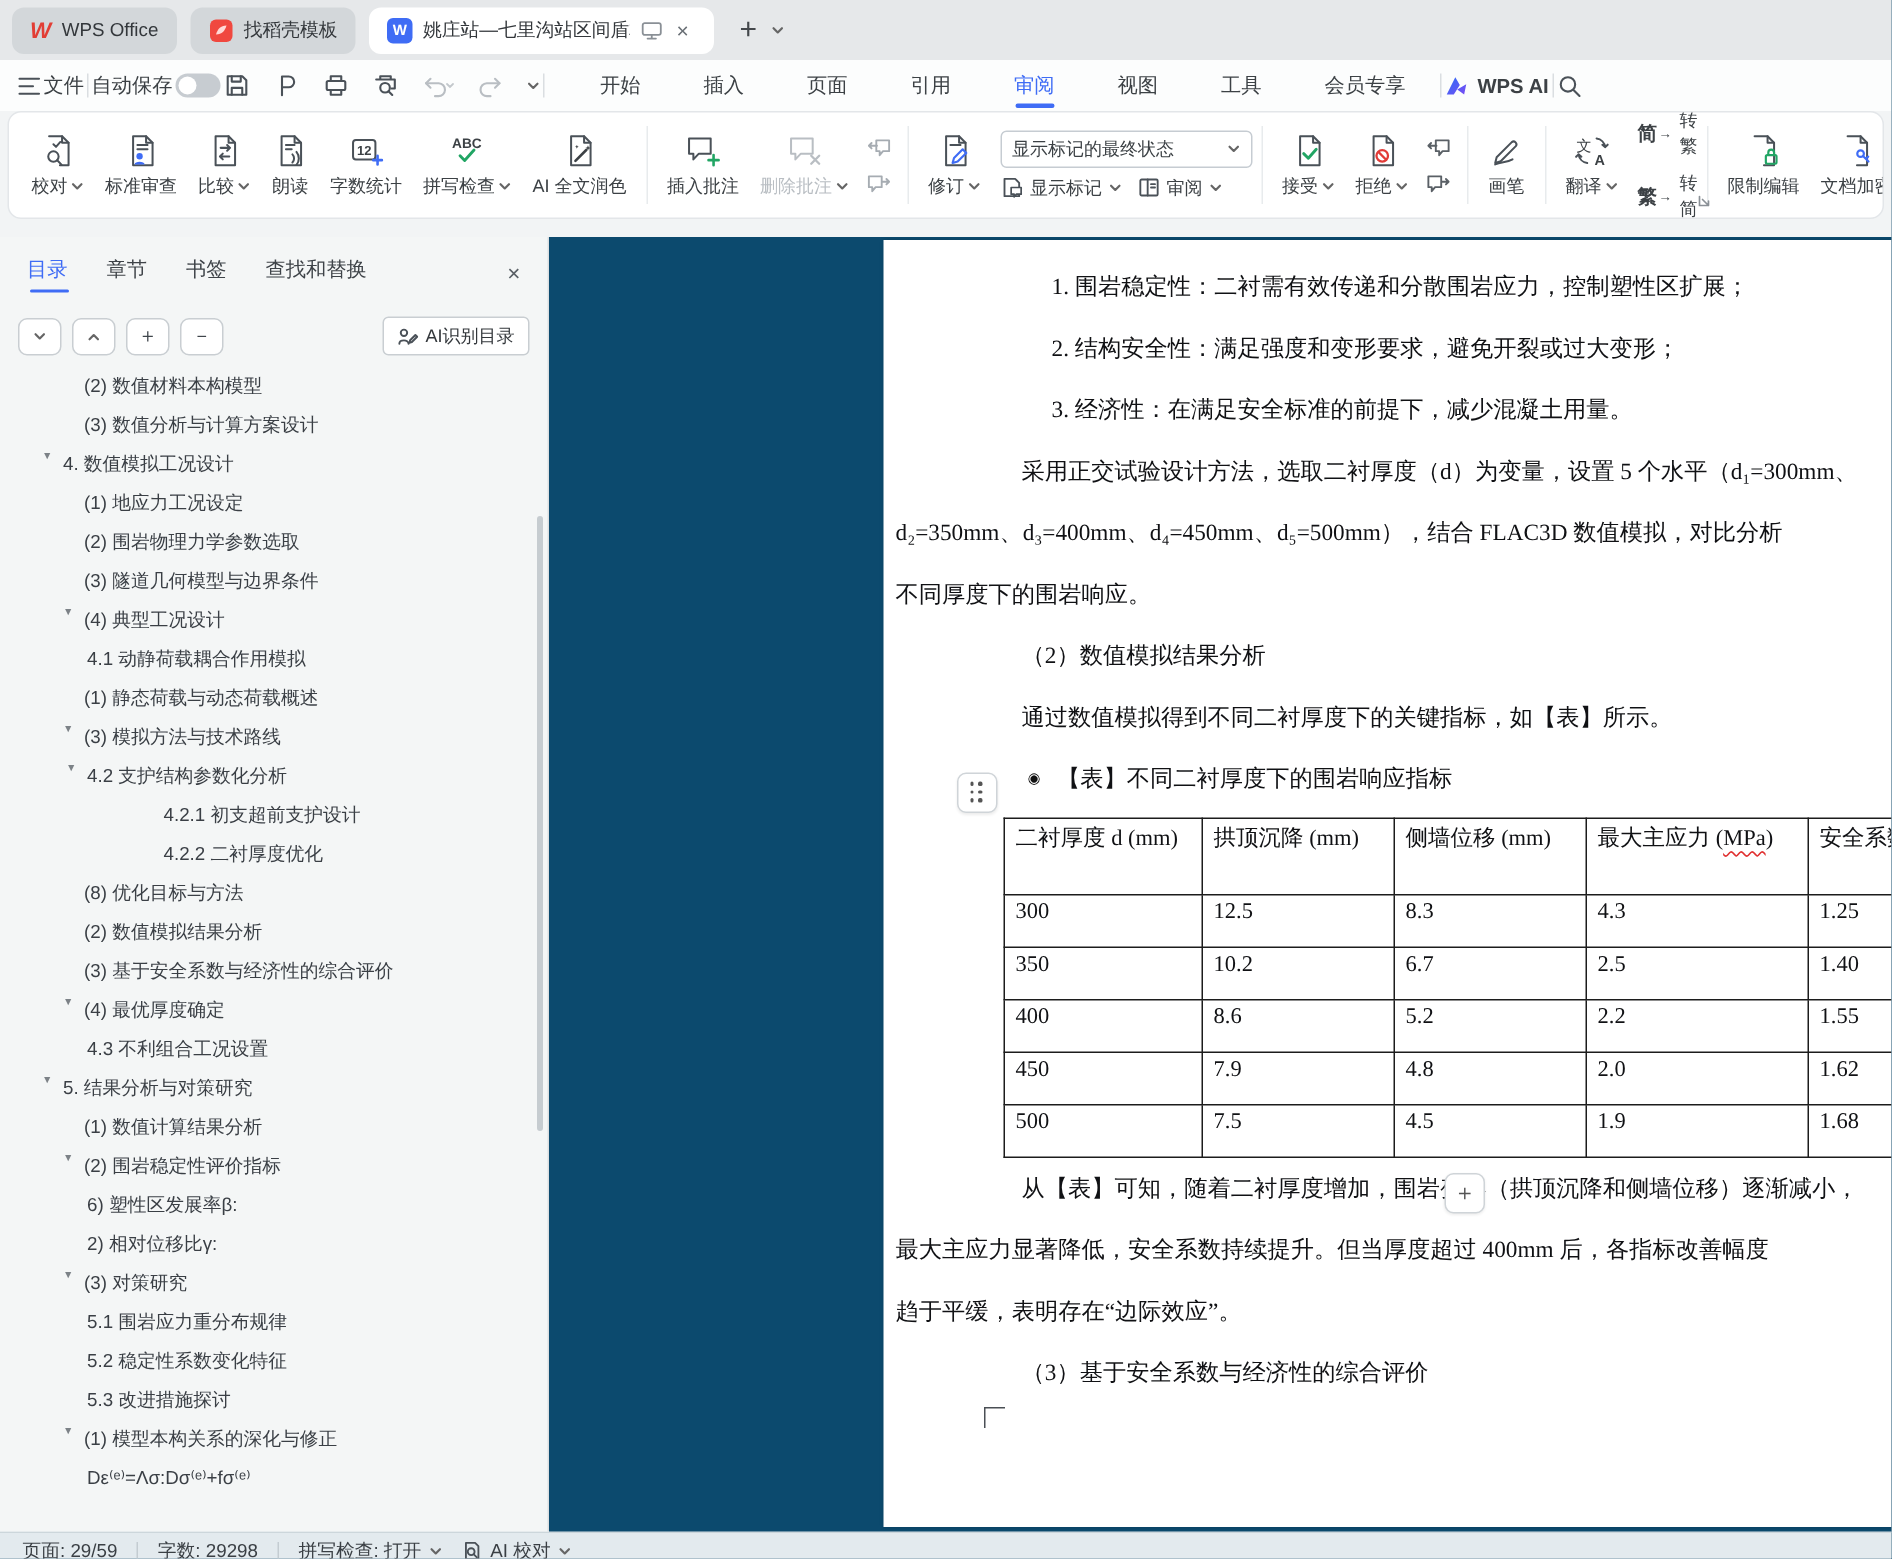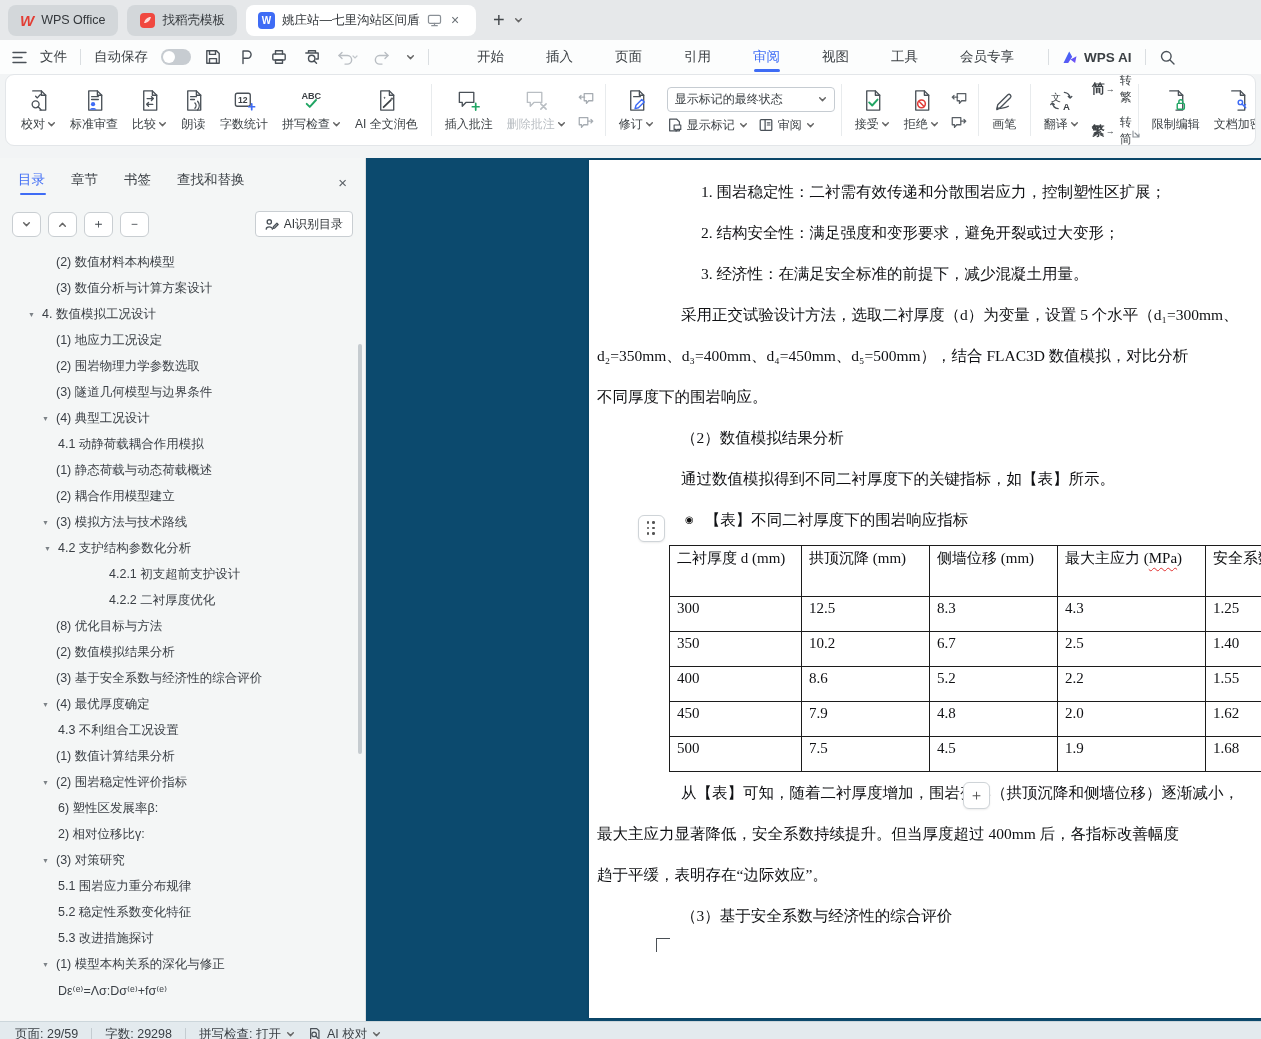--- a/index.html
+++ b/index.html
@@ -17,21 +17,21 @@
        padding:0 12px;font-size:12.5px;color:#33373b;}
   .tab.active{background:#fff;width:206px;}
   .tab .wpslogo{font-weight:800;font-style:italic;color:#e23e35;font-size:15px;}
   .doc-ic{width:17px;height:17px;border-radius:4px;background:#3f6cf5;color:#fff;font-size:10px;
           font-weight:700;display:flex;align-items:center;justify-content:center;flex:0 0 auto}
   .tab-label{white-space:nowrap;overflow:hidden;max-width:138px;}
   .tab-x{color:#6a7076;font-size:14px;margin-left:2px}
   .plus{font-size:20px;color:#44484c;margin-left:8px;line-height:1}
 
   
-  .menubar{height:34px;background:#fcfdfd;display:flex;align-items:center;padding:0 12px;gap:13px;font-size:13.5px;text-align:center;}
+  .menubar{height:34px;background:#fcfdfd;display:flex;align-items:center;padding:0 12px;gap:2px;font-size:13.5px;text-align:center;}
   .msep{width:1px;height:16px;background:#dadee1}
   .toggle{width:30px;height:16px;border-radius:9px;background:#c7ccd1;position:relative;flex:0 0 auto}
   .toggle::after{content:"";position:absolute;left:2px;top:2px;width:12px;height:12px;border-radius:50%;background:#fff}
   .qicons{display:flex;align-items:center;gap:15px}
   .menus{display:flex;align-items:center;gap:0;margin-left:14px}
   .menu-item{padding:0 21px;height:34px;display:flex;align-items:center;position:relative;cursor:default}
   .menu-item.active{color:#3f6cf5;}
   .menu-item.active::after{content:"";position:absolute;left:50%;transform:translateX(-50%);bottom:2px;width:26px;height:3px;border-radius:2px;background:#3f6cf5}
   .wpsai{display:flex;align-items:center;gap:6px;font-weight:600}
 
@@ -62,21 +62,21 @@
   .side-tab{position:relative;padding-bottom:6px}
   .side-tab.active{color:#3f6cf5}
   .side-tab.active::after{content:"";position:absolute;left:2px;bottom:0;width:26px;height:2.5px;background:#3f6cf5;border-radius:2px}
   .side-x{margin-left:auto;color:#5a6066;font-size:15px;padding-bottom:4px}
   .side-tools{display:flex;align-items:center;gap:7px;padding:8px 12px 4px}
   .tbtn{width:27px;height:23px;background:#fff;border:1px solid #c9ced2;border-radius:6px;display:flex;
         align-items:center;justify-content:center;color:#3f454b;font-size:13px}
   .aibtn{margin-left:auto;background:#fff;border:1px solid #c9ced2;border-radius:4px;height:24px;
          display:flex;align-items:center;gap:5px;padding:0 9px;font-size:12px;color:#33373b}
   .tree{margin-top:8px;font-size:12.5px;color:#3a3f45}
-  .tree-row{height:26px;display:flex;align-items:center;white-space:nowrap}
+  .tree-row{height:26px;display:flex;white-space:nowrap}
   .tree-row .tri{width:14px;font-size:7px;color:#7c8287;visibility:hidden;flex:0 0 auto}
   .tree-row.arrow .tri{visibility:visible}
   .tree-row.lv0{padding-left:28px}.tree-row.lv1{padding-left:42px}
   .tree-row.lv2{padding-left:44px}.tree-row.lv3{padding-left:95px}
   .side-scroll{position:absolute;right:3px;top:186px;width:4px;height:410px;border-radius:2px;background:#c6ccd0}
 
   
   .docarea{flex:1;position:relative;overflow:hidden;background:#0c4a6e}
   .page{position:absolute;left:223px;top:2px;width:760px;height:858px;background:#fff;
         box-shadow:0 0 3px rgba(0,0,0,.18);}
@@ -605,24 +605,20 @@
         <div class="tree-row lv2">
           <span class="tri">▼</span>
           <span>4.1 动静荷载耦合作用模拟</span>
         </div>
 
         <div class="tree-row lv1">
           <span class="tri">▼</span>
           <span>(1) 静态荷载与动态荷载概述</span>
         </div>
 
-        <div class="tree-row lv1">
-          <span class="tri">▼</span>
-          <span>(2) 耦合作用模型建立</span>
-        </div>
 
         <div class="tree-row lv1 arrow">
           <span class="tri">▼</span>
           <span>(3) 模拟方法与技术路线</span>
         </div>
 
         <div class="tree-row lv2 arrow">
           <span class="tri">▼</span>
           <span>4.2 支护结构参数化分析</span>
         </div>
@@ -655,20 +651,24 @@
         <div class="tree-row lv1 arrow">
           <span class="tri">▼</span>
           <span>(4) 最优厚度确定</span>
         </div>
 
         <div class="tree-row lv2">
           <span class="tri">▼</span>
           <span>4.3 不利组合工况设置</span>
         </div>
 
+        <div class="tree-row lv0 arrow">
+          <span class="tri">▼</span>
+          <span>5. 结果分析与对策研究</span>
+        </div>
 
         <div class="tree-row lv1">
           <span class="tri">▼</span>
           <span>(1) 数值计算结果分析</span>
         </div>
 
         <div class="tree-row lv1 arrow">
           <span class="tri">▼</span>
           <span>(2) 围岩稳定性评价指标</span>
         </div>

